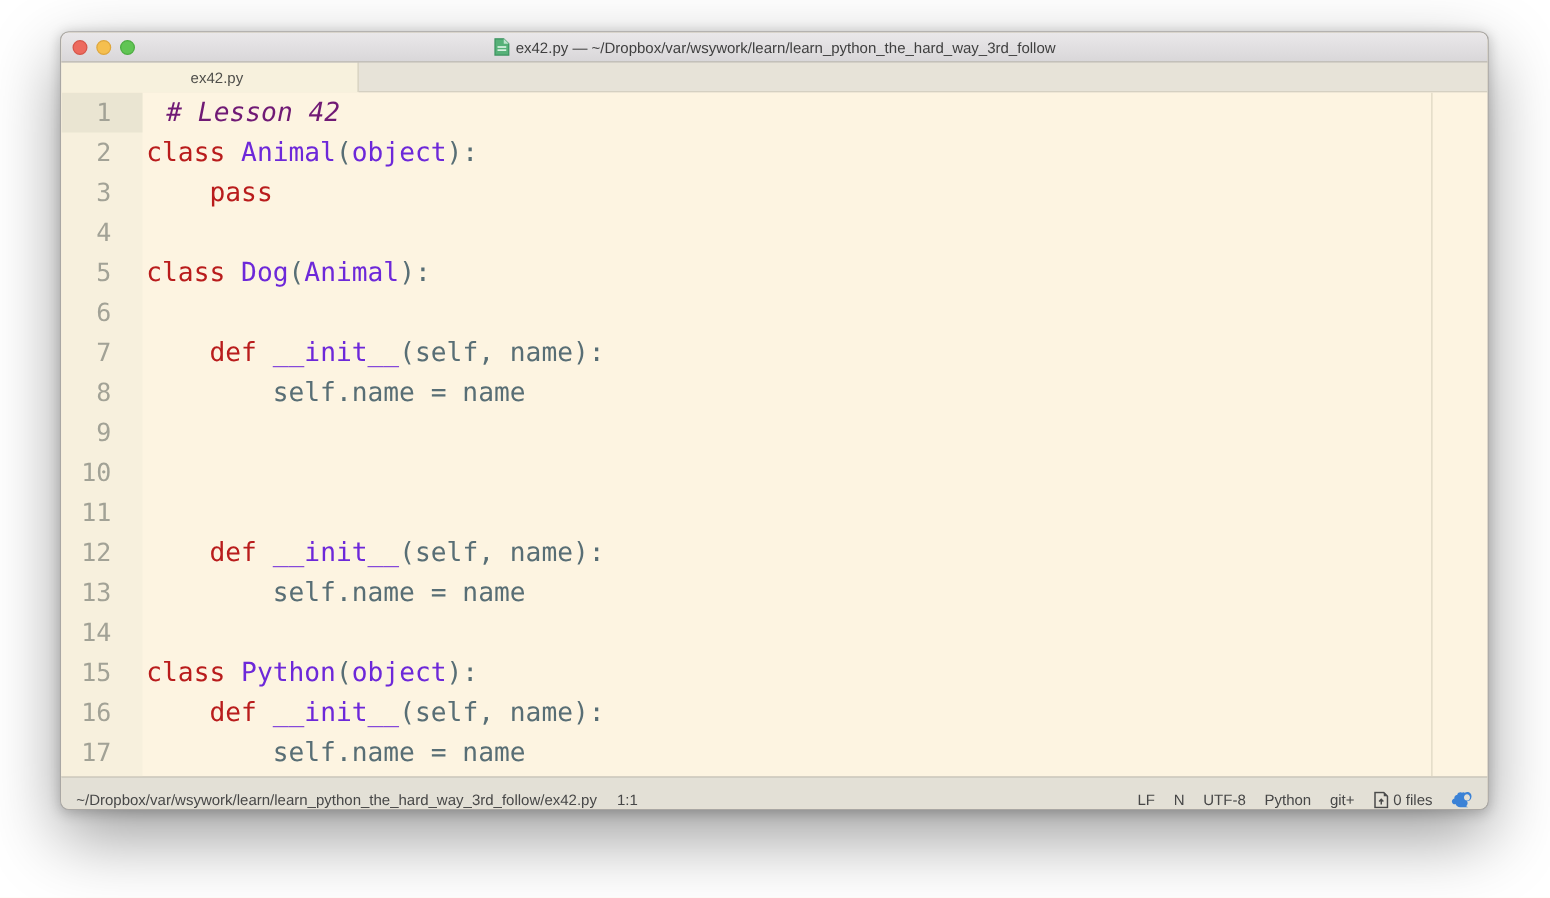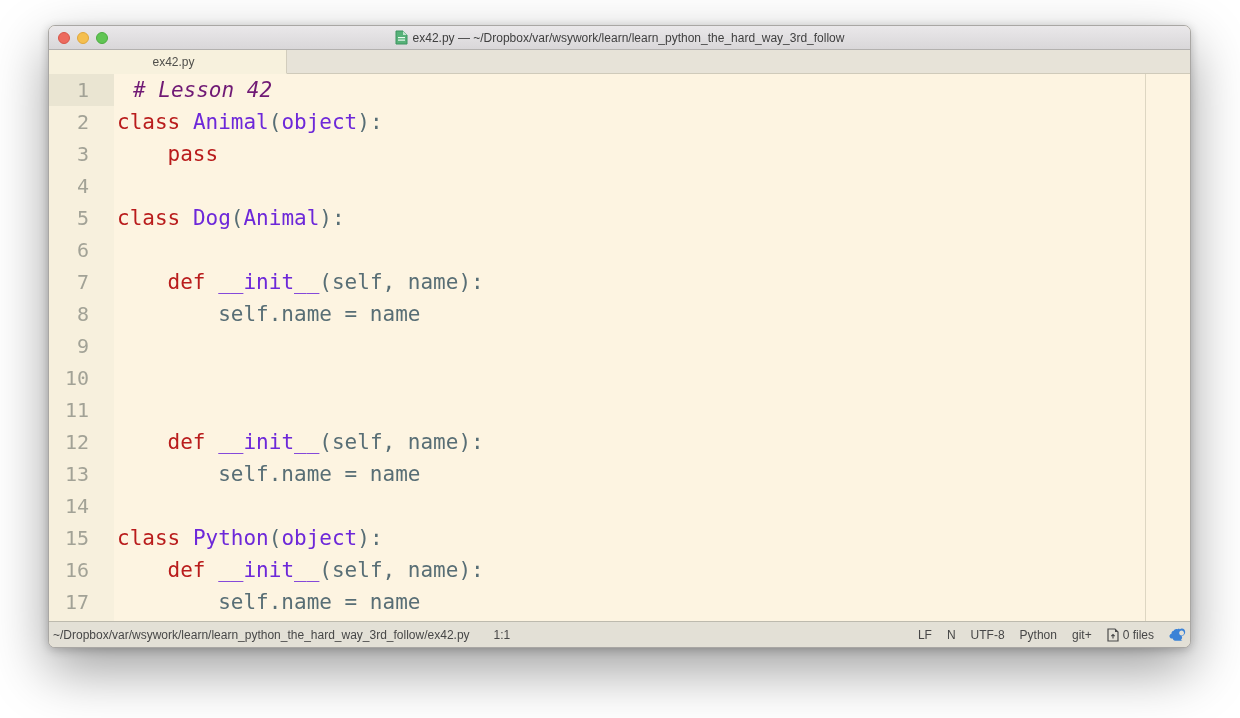--- a/index.html
+++ b/index.html
@@ -55,25 +55,25 @@
   .ln-cell .ln { display:block; }
   .codetxt { padding-left:3px; color:#586e75; }
   .tok-kw { color:#b91c1c; }
   .tok-nm { color:#6d28d9; }
   .tok-pl { color:#586e75; }
   .tok-cm { color:#701a75; font-style:italic;margin-left:16px; }
 
   
   .statusbar {
     flex:0 0 26px; background:#e3e0d6; border-top:1px solid #bdbaae;
-    display:flex; align-items:center; padding:0 4px;
+    display:flex; align-items:flex-end; padding:0 12px;
     font-size:12px; color:#474747;
   }
   .status-path { }
-  .status-cursor { margin-left:24px; }
+  .status-cursor { margin-left:16px; }
   .status-right { margin-left:auto; display:flex; align-items:center; gap:15px; }
   .status-files { display:flex; align-items:center; gap:4px; }
   .icon-svg { display:block; }
 </style>
 </head>
 <body>
 
 <div class="window">
 
   <div class="titlebar">

